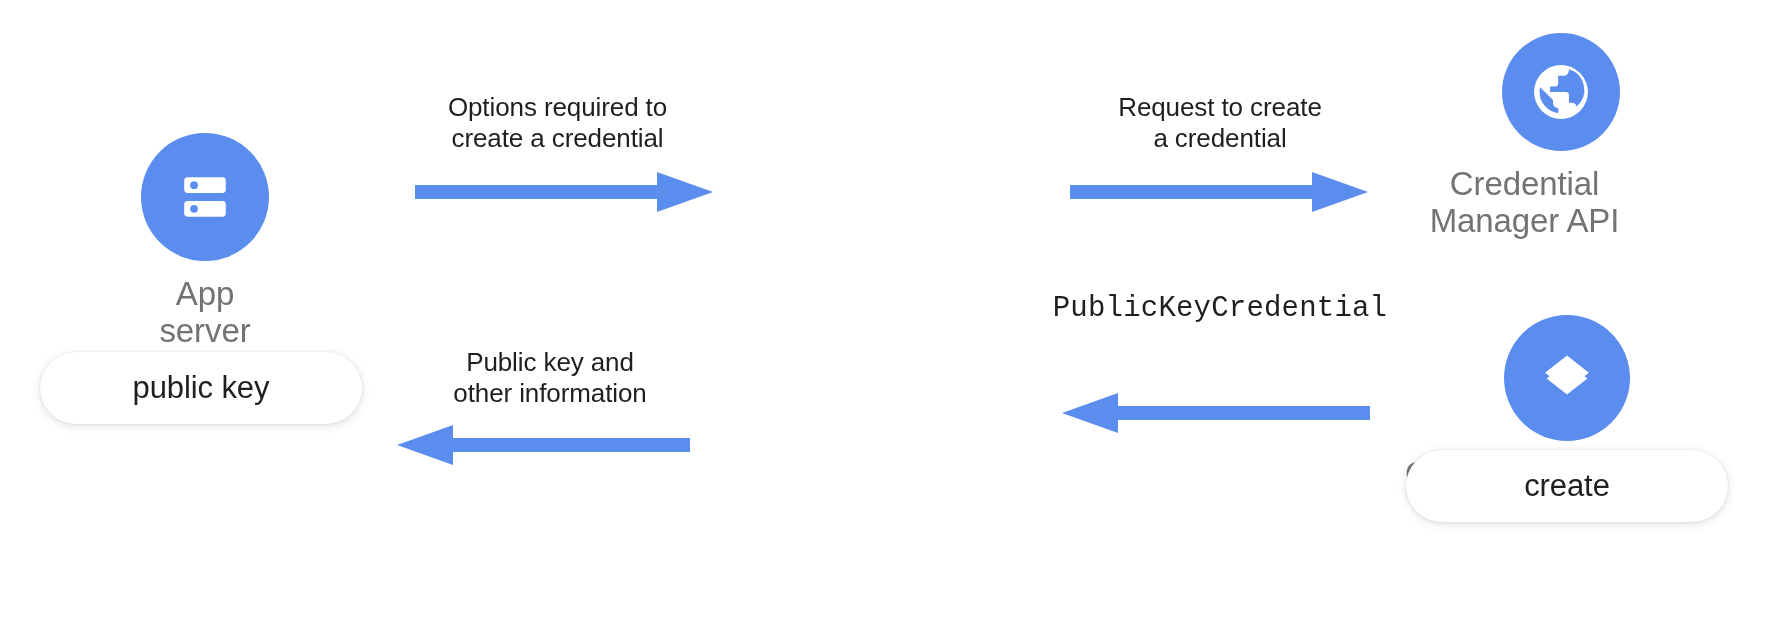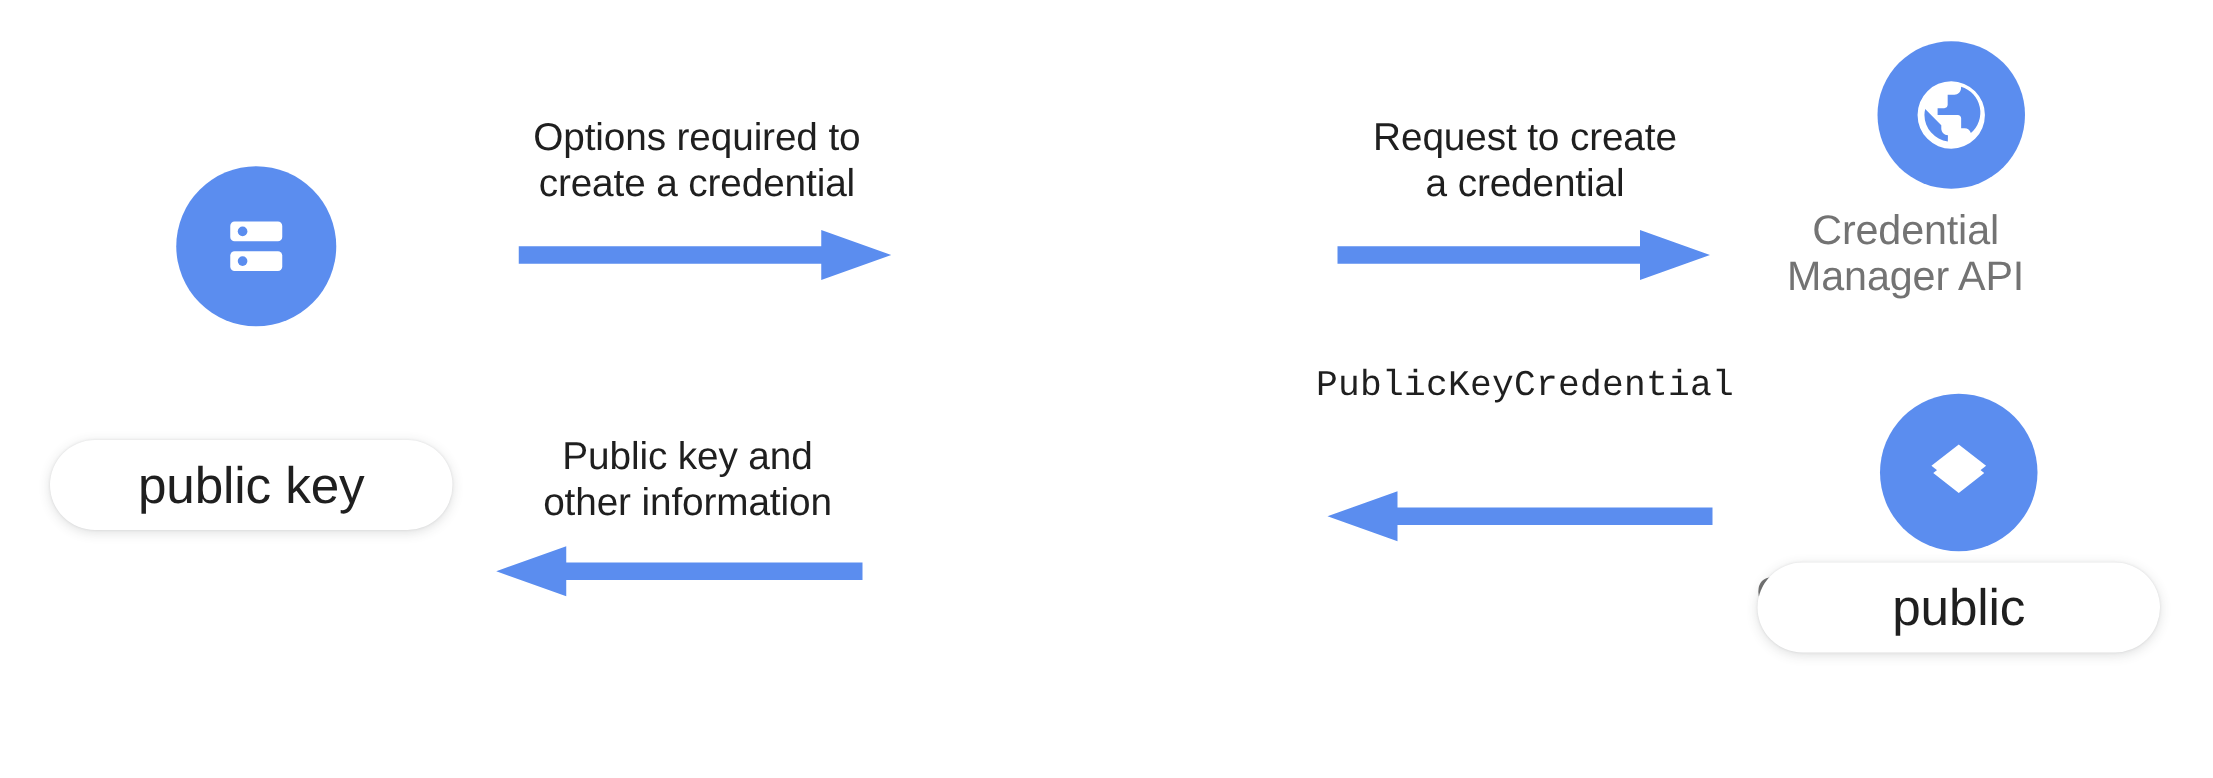--- a/index.html
+++ b/index.html
@@ -49,34 +49,34 @@
   .pill {
     position: absolute;
     display: flex;
     align-items: center;
     justify-content: center;
     background: #ffffff;
     border-radius: 999px;
     box-shadow: 0 2px 9px rgba(60, 64, 67, 0.17),
                 0 0 2px rgba(60, 64, 67, 0.13);
     color: #1f1f1f;
-    font-size: 41px;
+    font-size: 31px;
     letter-spacing: -0.1px;
   }
 
   
   .flow {
     position: absolute;
     display: flex;
     flex-direction: column;
     align-items: center;
   }
   .flow-label {
     color: #1f1f1f;
-    font-size: 31px;
+    font-size: 26px;
     line-height: 1.18;
     text-align: center;
     white-space: pre-line;
     letter-spacing: -0.1px;
   }
   .flow-label.mono {
     font-family: "Liberation Mono", monospace;
     font-size: 29px;
     letter-spacing: 0.2px;
   }
@@ -93,20 +93,21 @@
     <div class="circle" style="width: 128px; height: 128px; background: rgb(91, 141, 239);">
       <span>
         <svg width="64" height="64" viewBox="0 0 24 24" aria-hidden="true">
           <rect x="4.2" y="4.6" width="15.6" height="5.9" rx="1.3" fill="#ffffff"></rect>
           <circle cx="7.9" cy="7.55" r="1.45" fill="#5b8def"></circle>
           <rect x="4.2" y="13.5" width="15.6" height="5.9" rx="1.3" fill="#ffffff"></rect>
           <circle cx="7.9" cy="16.45" r="1.45" fill="#5b8def"></circle>
         </svg>
       </span>
     </div>
+    <div class="node-label">App server</div>
   </div>
 
   <div class="pill" style="left:40px; top:352px; width:322px; height:72px;">
     <span>public key</span>
   </div>
 
   <div class="flow" style="left:385px; top:92px; width:345px;">
     <div class="flow-label">Options required to
 create a credential</div>
     <svg class="arrow" width="325" height="50" viewBox="0 0 325 50" style="margin-top:14px;">
@@ -156,16 +157,16 @@
         <svg width="64" height="64" viewBox="0 0 24 24" aria-hidden="true">
           <path d="M12 3.6 L20.2 10.0 L12 16.4 L3.8 10.0 Z" fill="#ffffff"></path>
           <path d="M4.35 12.15 L6.0 10.85 L12 15.55 L18.0 10.85 L19.65 12.15 L12 18.15 Z" fill="#ffffff"></path>
         </svg>
       </span>
     </div>
     <div class="node-label" style="width:300px; margin-left:-87px;">Credential Store</div>
   </div>
 
   <div class="pill" style="left:1406px; top:450px; width:322px; height:72px;">
-    <span>public</span>
+    <span>create</span>
   </div>
 
 </div>
 
 </body></html>

